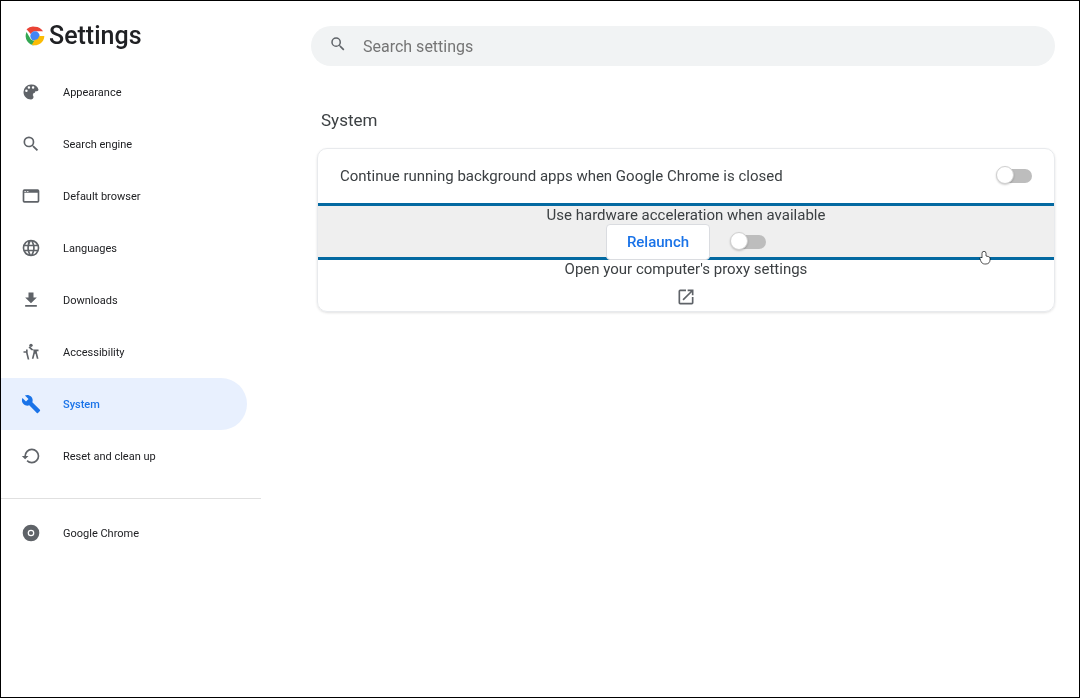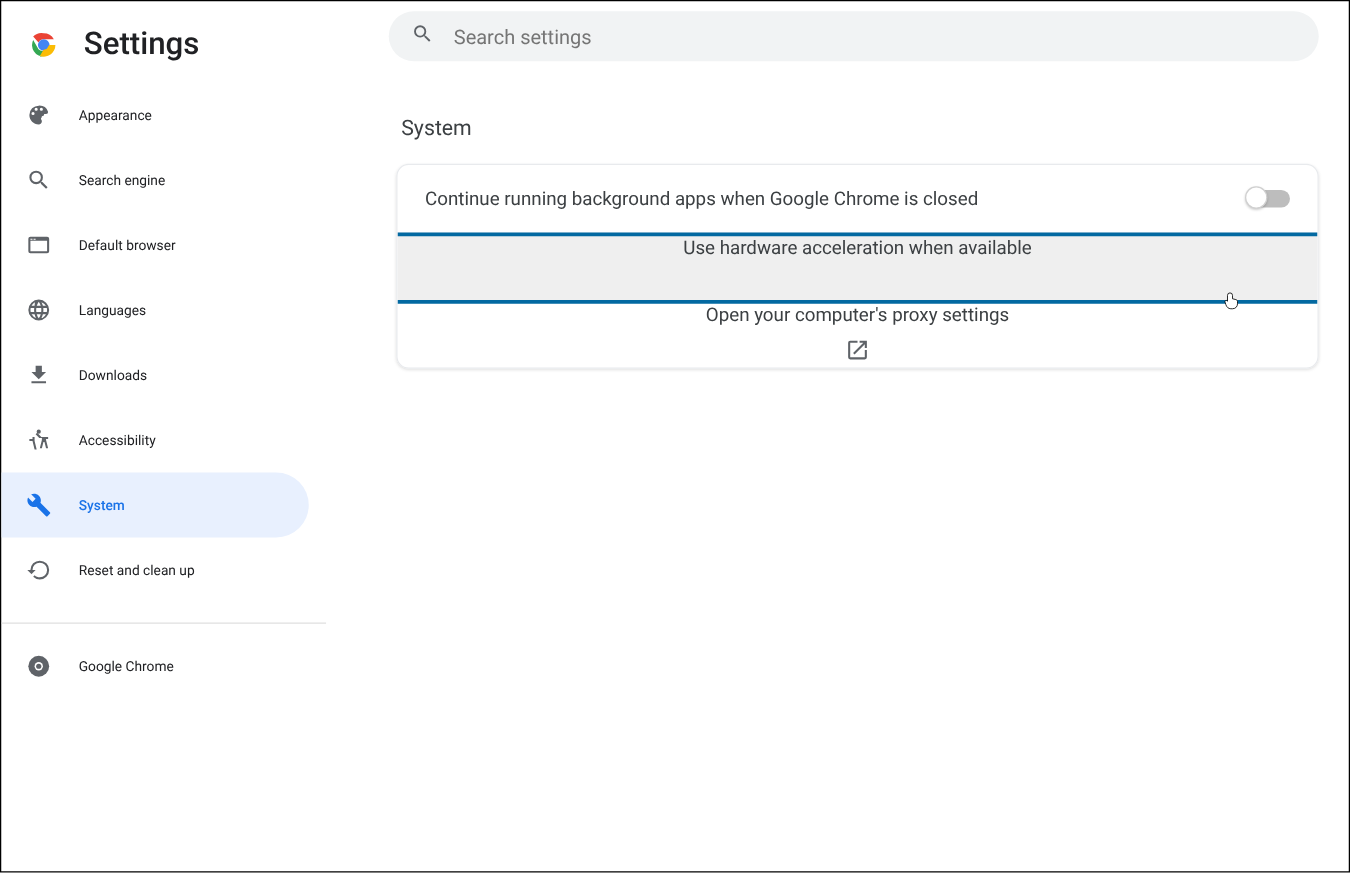--- a/index.html
+++ b/index.html
@@ -2,34 +2,34 @@
 <html><head>
   <meta charset="utf-8">
   <style>
     * { margin: 0; padding: 0; box-sizing: border-box; font-family: 'Segoe UI', Roboto, Arial, sans-serif; }
     body { width: 1080px; height: 698px; overflow: hidden; background: #fff; border: 1px solid #000; }
     .app { display: flex; height: 100%; }
     .sidebar { width: 260px; height: 100%; overflow-y: auto; padding-top: 8px; position: relative; }
     .sidebar::-webkit-scrollbar { width: 16px; }
     .sidebar::-webkit-scrollbar-track { background: #f1f1f1; }
     .sidebar::-webkit-scrollbar-thumb { background: #c1c1c1; }
-    .header-row { display: flex; align-items: center; padding: 12px 20px 16px 20px; gap: 18px; }
+    .header-row { display: flex; align-items: center; padding: 12px 20px 16px 20px; gap: 0; }
     .chrome-logo { width: 28px; height: 28px; }
     .page-title { font-size: 25px; color: #202124; font-weight: 500; }
     .nav-item { display: flex; align-items: center; padding: 0 20px; height: 52px; gap: 22px; cursor: pointer; font-size: 11px; color: #202124; border-radius: 0 26px 26px 0; margin-right: 14px; }
     .nav-item.active { background: #e8f0fe; color: #1a73e8; font-weight: 500; }
     .nav-item.active .icon { color: #1a73e8; fill: #1a73e8; }
     .nav-item .icon { width: 20px; height: 20px; color: #5f6368; fill: #5f6368; flex-shrink: 0; display: flex; align-items: center; justify-content: center; }
     .nav-item .ext { color: #5f6368; fill: #5f6368; }
     .section-header { display: flex; align-items: center; justify-content: space-between; padding: 18px 20px 14px 20px; font-size: 15px; color: #5f6368; cursor: pointer; }
     .caret { width: 0; height: 0; border-left: 5px solid transparent; border-right: 5px solid transparent; border-bottom: 5px solid #5f6368; }
     .divider { height: 1px; background: #e0e0e0; margin: 16px 0 8px 0; }
     .main { flex: 1; padding: 0 24px 24px 56px; }
     .search-wrap { padding: 8px 0 0 0; margin-left: -6px; }
-    .search { display: flex; align-items: center; background: #f1f3f4; border-radius: 20px; height: 40px; padding: 0 18px; gap: 16px; }
+    .search { display: flex; align-items: center; background: #f1f3f4; border-radius: 20px; height: 40px; padding: 0 18px; gap: 16px; margin-top: 17px; }
     .search svg { width: 18px; height: 18px; fill: #5f6368; }
     .search input { border: none; background: transparent; outline: none; font-size: 16px; color: #5f6368; flex: 1; }
     .section-title { font-size: 17px; color: #3c4043; margin: 44px 0 18px 4px; }
     .card { border: 1px solid #e8eaed; border-radius: 10px; box-shadow: 0 1px 2px rgba(60,64,67,0.08), 0 1px 3px rgba(60,64,67,0.08); overflow: hidden; }
     .row { display: flex; align-items: center; justify-content: space-between; padding: 0 22px; height: 54px; font-size: 15px; color: #3c4043; }
     .row + .row { border-top: 3px solid #0369a1; flex-direction: column; }
     .row.hover { background: #efefef; }
     .row-right { display: flex; align-items: center; gap: 22px; }
     .relaunch { border: 1px solid #dadce0; background: #fff; color: #1a73e8; font-size: 15px; font-weight: 500; padding: 8px 20px; border-radius: 4px; cursor: pointer; }
     .toggle { width: 34px; height: 14px; background: #bdbdbd; border-radius: 8px; position: relative; cursor: pointer; }
@@ -156,20 +156,26 @@
       <div class="row">
         <span>Continue running background apps when Google Chrome is closed</span>
         <div class="row-right">
           <div class="toggle">
               <div class="knob"></div>
             </div>
         </div>
       </div>
       <div class="row hover" style="position:relative;">
         <span>Use hardware acceleration when available</span>
+        <div class="row-right">
+          <button class="relaunch">Relaunch</button>
+          <div class="toggle">
+              <div class="knob"></div>
+            </div>
+        </div>
         <span class="cursor" style="left: 660px; top: 44px;">
           <svg viewBox="0 0 24 24">
               <path fill="#fff" stroke="#000" stroke-width="1" d="M9 2a3 3 0 013 3v4l4 1c1 .3 2 1 2 2v3c0 3-2 6-6 6h-2c-3 0-5-2-6-5l-1-3c-.3-1 .4-2 1.4-2 .6 0 1.2.3 1.6.9V5a3 3 0 013-3z"></path>
             </svg>
         </span>
       </div>
       <div class="row">
         <span>Open your computer's proxy settings</span>
         <div class="row-right">
           <span><svg class="ext-link" viewBox="0 0 24 24">

